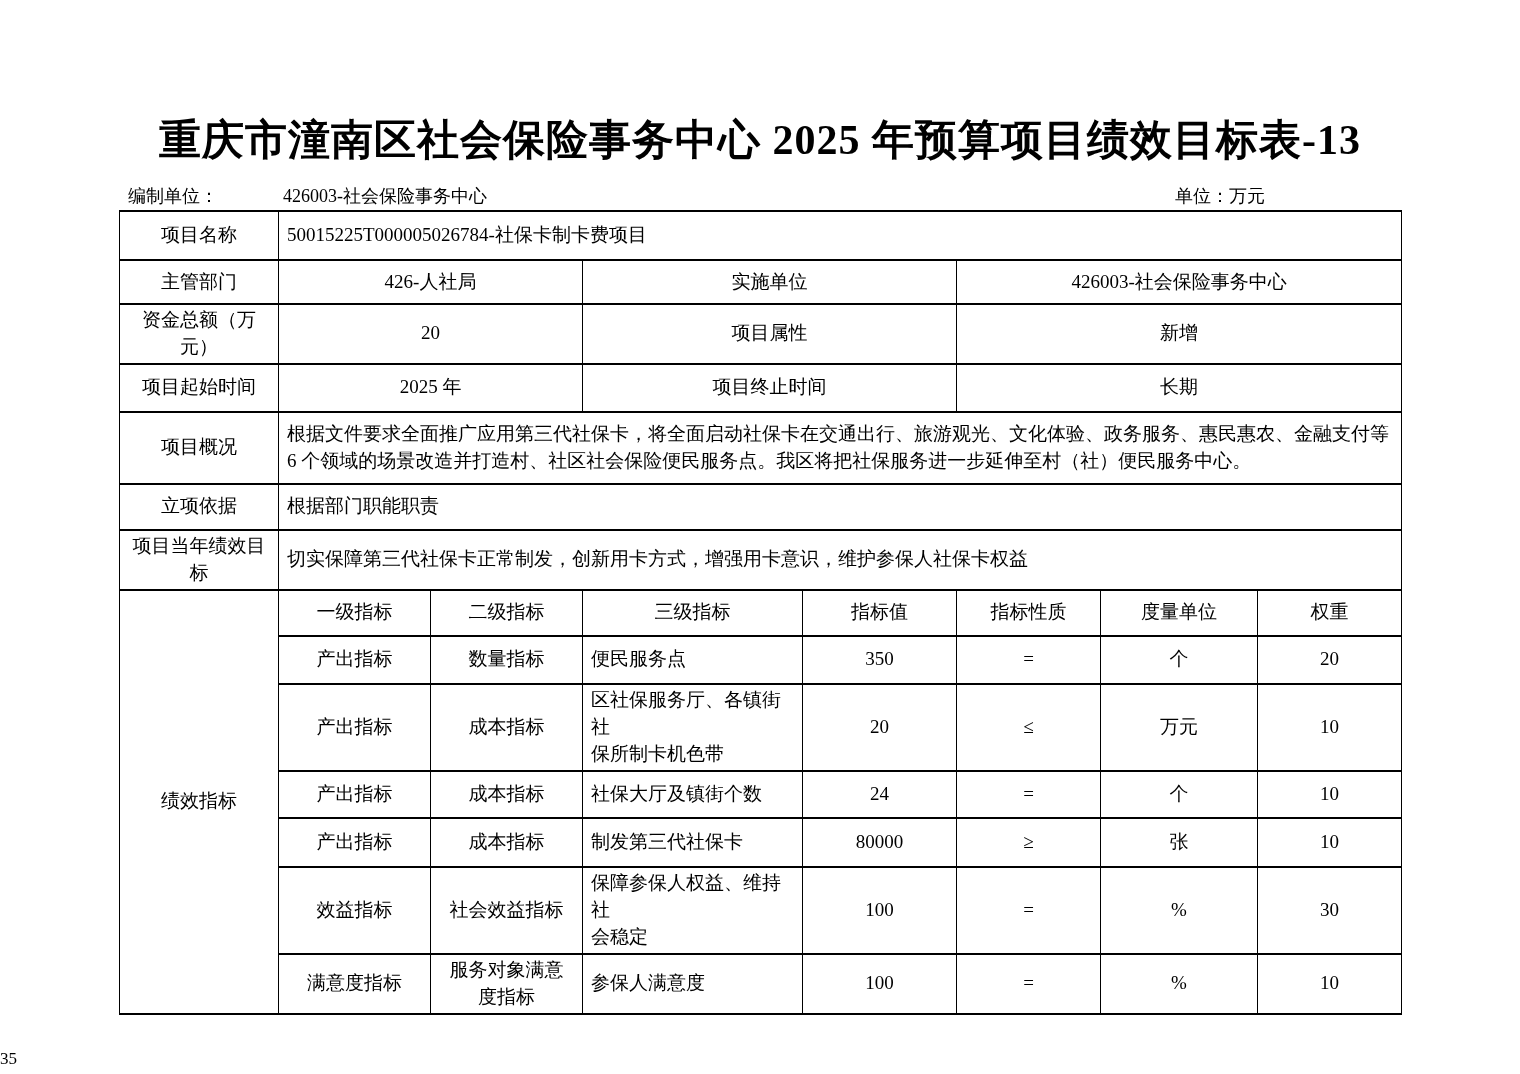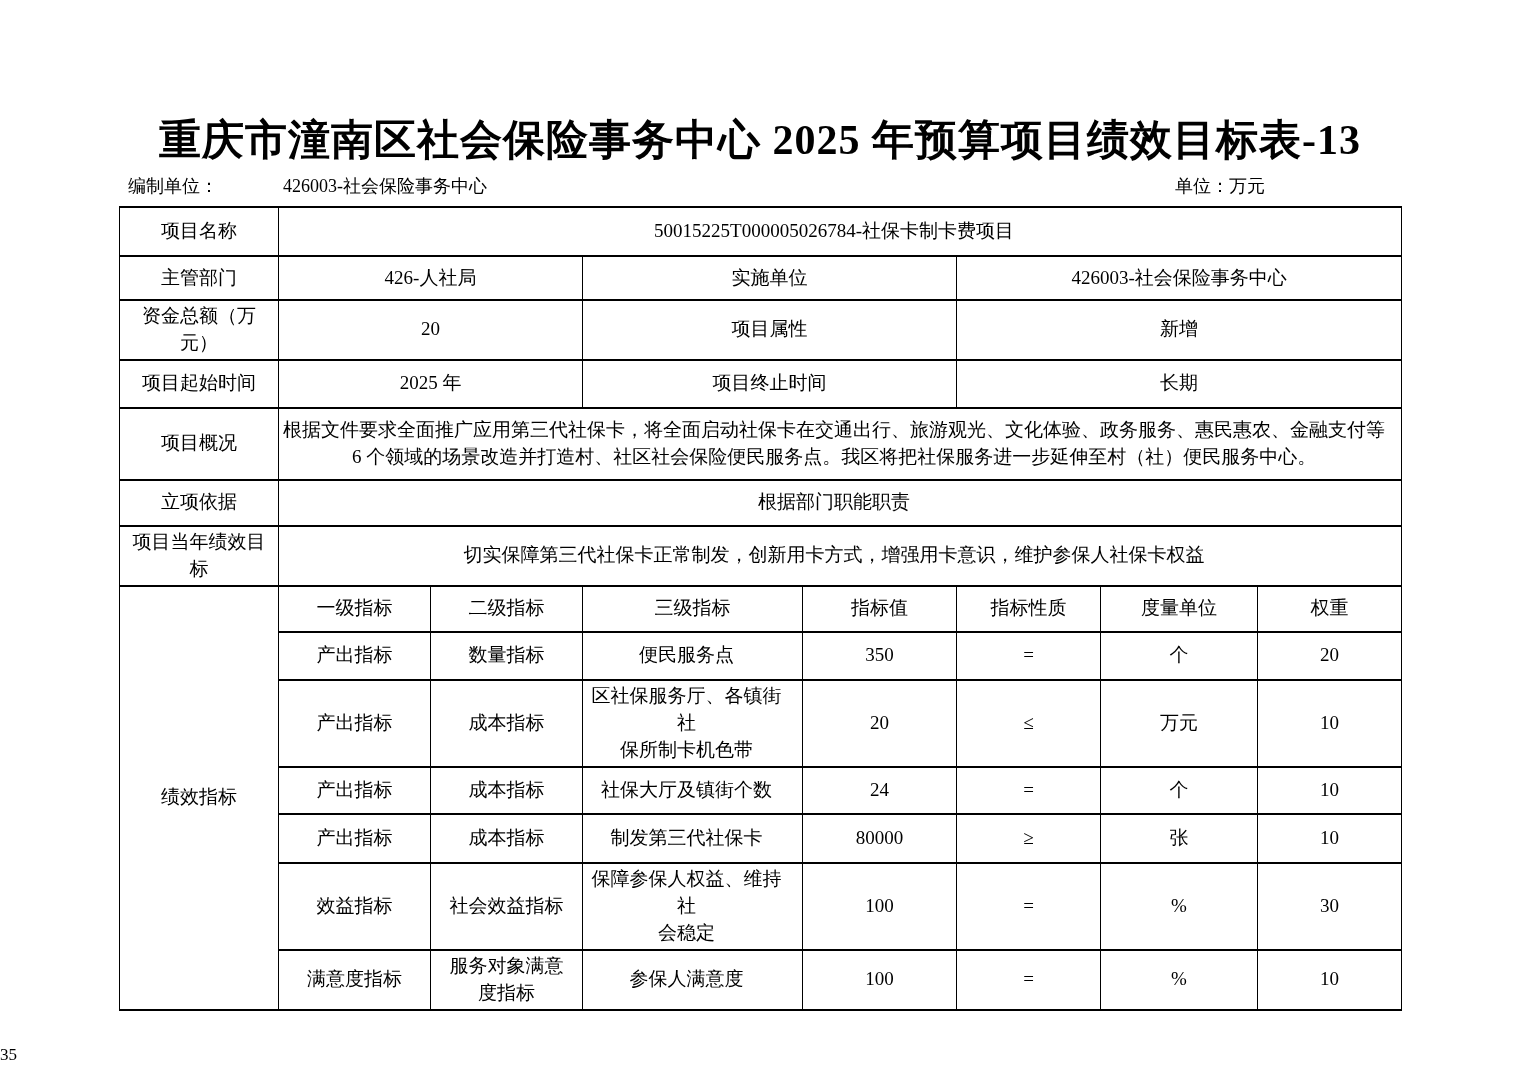--- a/index.html
+++ b/index.html
@@ -2,52 +2,52 @@
 <html><head>
 <meta charset="utf-8">
 <style>
   html,body { margin:0; padding:0; background:#ffffff; }
   body {
     width:1520px; height:1074px; position:relative;
     font-family:"Liberation Serif","DejaVu Serif",serif;
     color:#000;
   }
   .title {
-    margin:112px 0 6px 0;
+    margin:112px 0 16px 0;
     text-align:center;
     font-size:42px;
     font-weight:bold;
     letter-spacing:1px;
   }
   .meta-row { position:relative; height:26px; margin-top:6px; font-size:18px; }
   .meta-label { position:absolute; left:128px; top:0; }
   .meta-value { position:absolute; left:283px; top:0; }
   .meta-unit  { position:absolute; left:1175px; top:0; }
   table.doc {
     border-collapse:collapse;
     table-layout:fixed;
     width:1282px;
-    margin:6px 0 0 119px;
+    margin:0 0 0 119px;
     font-size:19px;
   }
   table.doc td {
     border-left:1px solid #000;
     border-right:1px solid #000;
     border-top:2px solid #000;
     border-bottom:2px solid #000;
     text-align:center;
     vertical-align:middle;
     padding:2px 4px;
     line-height:1.42;
     white-space:pre-line;
     overflow:hidden;
   }
   table.doc td.left {
-    text-align:center;
-    padding:2px 12px 2px 0;
+    text-align:left;
+    padding:2px 12px 2px 8px;
   }
   .page-number { text-align:left; margin-top:34px; font-size:17px; }
 </style>
 </head>
 <body>
 
 <div class="page">
 
   <h1 class="title">重庆市潼南区社会保险事务中心 2025 年预算项目绩效目标表-13</h1>
 

